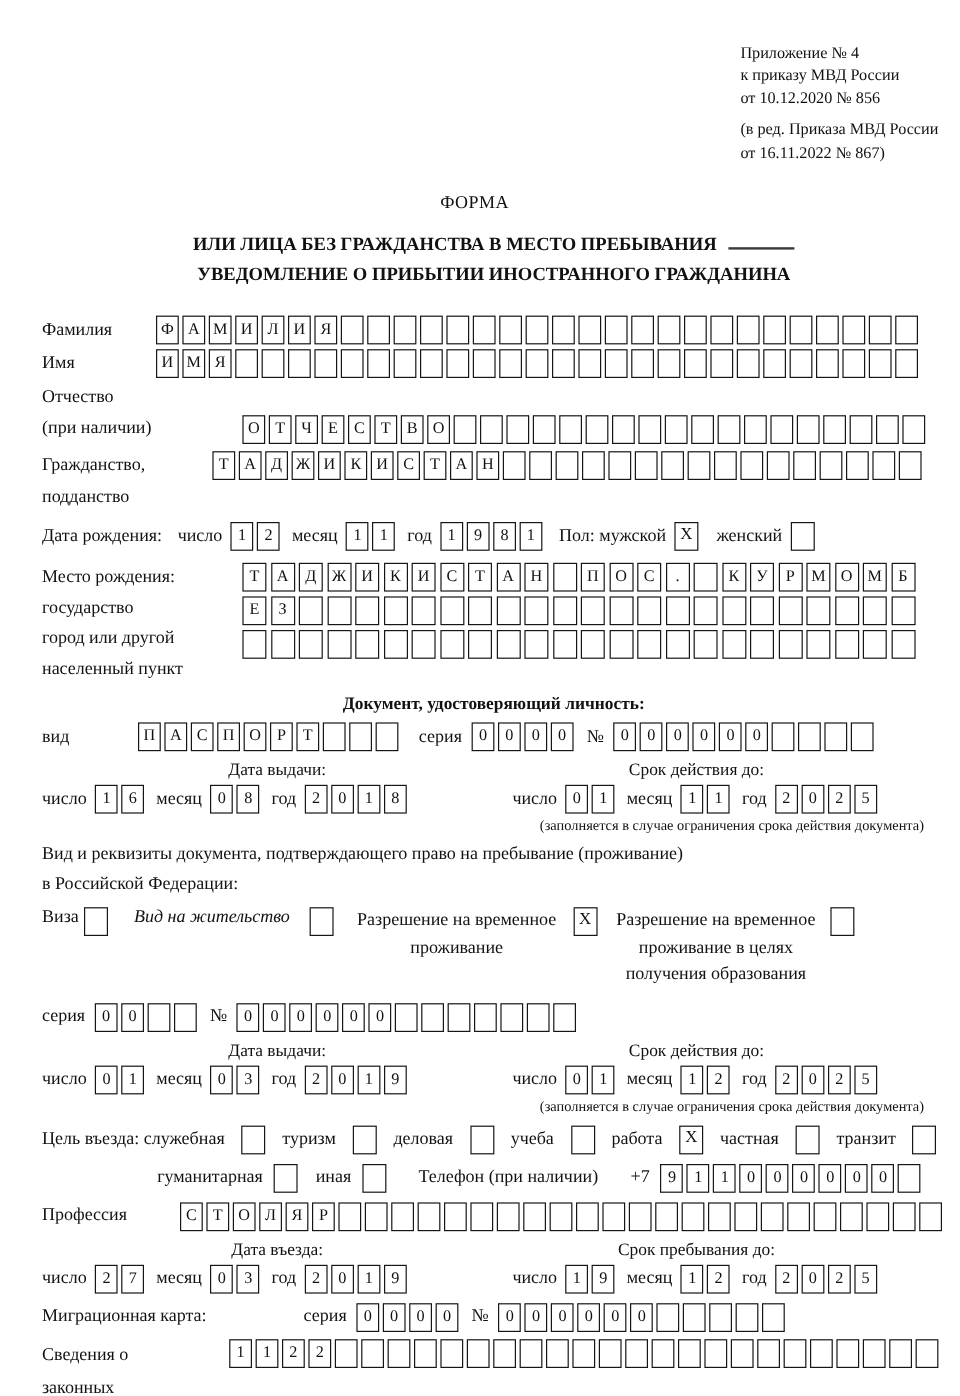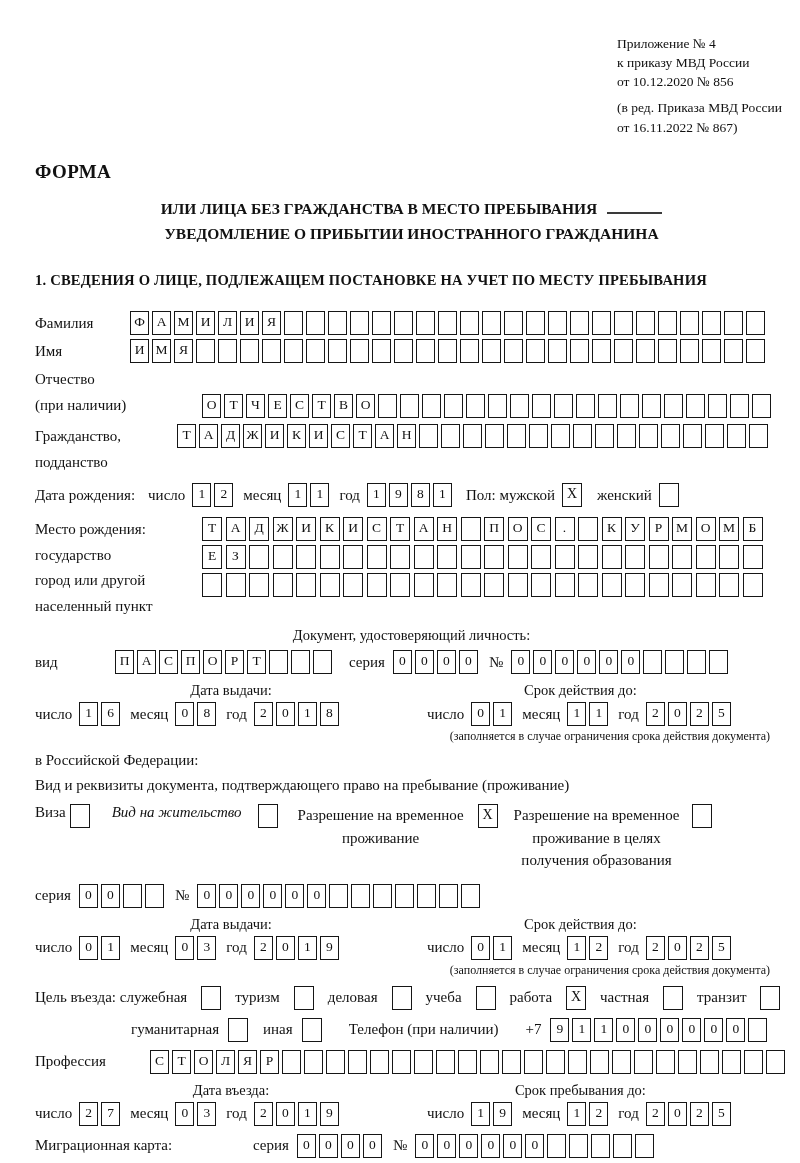--- a/index.html
+++ b/index.html
@@ -6,21 +6,21 @@
   html,body { margin:0; padding:0; background:#ffffff; }
   body {
     width:800px; height:1163px; overflow:hidden;
     font-family:"Liberation Serif", serif; color:#111;
   }
   .page { padding:34px 12px 0 35px; }
 
   .annex { margin-left:582px; font-size:13.5px; line-height:1.42; }
   .annex-note { margin-top:7px; }
 
-  .forma { text-align:left; padding-right:32px; font-weight:bold; font-size:19px; margin-top:24px; letter-spacing:.4px; }
+  .forma { text-align:center; padding-right:32px; font-weight:normal; font-size:15px; margin-top:24px; letter-spacing:.4px; }
 
   .title { text-align:center; font-weight:bold; font-size:15.5px; margin-top:14px; line-height:1.6; }
   .uline { display:inline-block; width:55px; border-bottom:2px solid #3a3a3a; margin-left:10px; vertical-align:baseline; }
 
   .sec1 { font-weight:bold; font-size:14.6px; margin-top:26px; letter-spacing:.2px; }
 
   .row { display:flex; align-items:center; margin-top:4px; }
   .lbl { font-size:15px; white-space:nowrap; }
   .pre { white-space:pre-line; }
 
@@ -36,21 +36,21 @@
     font-size:14px; line-height:20px; text-align:center; flex:none;
   }
 
   .lblw95  { width:95px;  flex:none; }
   .lblw167 { width:167px; flex:none; line-height:1.7; }
   .lblw142 { width:142px; flex:none; line-height:1.7; }
 
   .twocol { display:flex; align-items:flex-start; margin-top:10px; }
   .mr-strips .strip { display:flex; margin-bottom:4px; }
 
-  .dochead { text-align:center; font-weight:normal; font-size:14.5px; margin-top:8px; }
+  .dochead { text-align:center; font-weight:bold; font-size:14.5px; margin-top:8px; }
 
   .dates { display:flex; margin-top:8px; }
   .dg-left { width:392px; flex:none; }
   .dg-head { text-align:center; font-size:14.5px; margin-bottom:3px; }
   .dg-row { display:flex; align-items:center; gap:7px; font-size:15px; }
   .note { font-size:12px; text-align:right; padding-right:18px; margin-top:3px; }
 
   .permit-row { display:flex; align-items:flex-start; margin-top:10px; font-size:15px; }
   .permit-row .cbx { margin-left:8px; }
   .center-lbl { text-align:center; line-height:1.5; }
@@ -72,21 +72,20 @@
 
   <div class="forma">ФОРМА</div>
 
   <div class="title">
     <div>
       <span>ИЛИ ЛИЦА БЕЗ ГРАЖДАНСТВА В МЕСТО ПРЕБЫВАНИЯ</span><span class="uline"></span>
     </div>
     <div>УВЕДОМЛЕНИЕ О ПРИБЫТИИ ИНОСТРАННОГО ГРАЖДАНИНА</div>
   </div>
 
-  <div class="sec1">1. СВЕДЕНИЯ О ЛИЦЕ, ПОДЛЕЖАЩЕМ ПОСТАНОВКЕ НА УЧЕТ ПО МЕСТУ ПРЕБЫВАНИЯ</div>
 
   <div class="row" style="margin-top:22px;">
     <span class="lbl lblw95">Фамилия</span>
     <span class="strip">
         <span class="cell">Ф</span>
         <span class="cell">А</span>
         <span class="cell">М</span>
         <span class="cell">И</span>
         <span class="cell">Л</span>
         <span class="cell">И</span>
@@ -409,22 +408,22 @@
             <span class="cell">2</span>
             <span class="cell">0</span>
             <span class="cell">2</span>
             <span class="cell">5</span>
           </span>
       </div>
     </div>
   </div>
   <div class="note">(заполняется в случае ограничения срока действия документа)</div>
 
+  <div class="lbl" style="margin-top:8px;">Вид и реквизиты документа, подтверждающего право на пребывание (проживание)</div>
   <div class="lbl" style="margin-top:8px;">в Российской Федерации:</div>
-  <div class="lbl" style="margin-top:8px;">Вид и реквизиты документа, подтверждающего право на пребывание (проживание)</div>
 
   <div class="permit-row">
     <span>Виза</span>
     <span class="cbx" style="margin-left:4px;"></span>
     <span style="margin-left:22px;font-style:italic;">Вид на жительство</span>
     <span class="cbx" style="margin-left:16px;"></span>
     <span class="center-lbl pre" style="margin-left:20px;">Разрешение на временное
 проживание</span>
     <span class="cbx" style="margin-left:14px;">X</span>
     <span class="center-lbl pre" style="margin-left:16px;">Разрешение на временное

